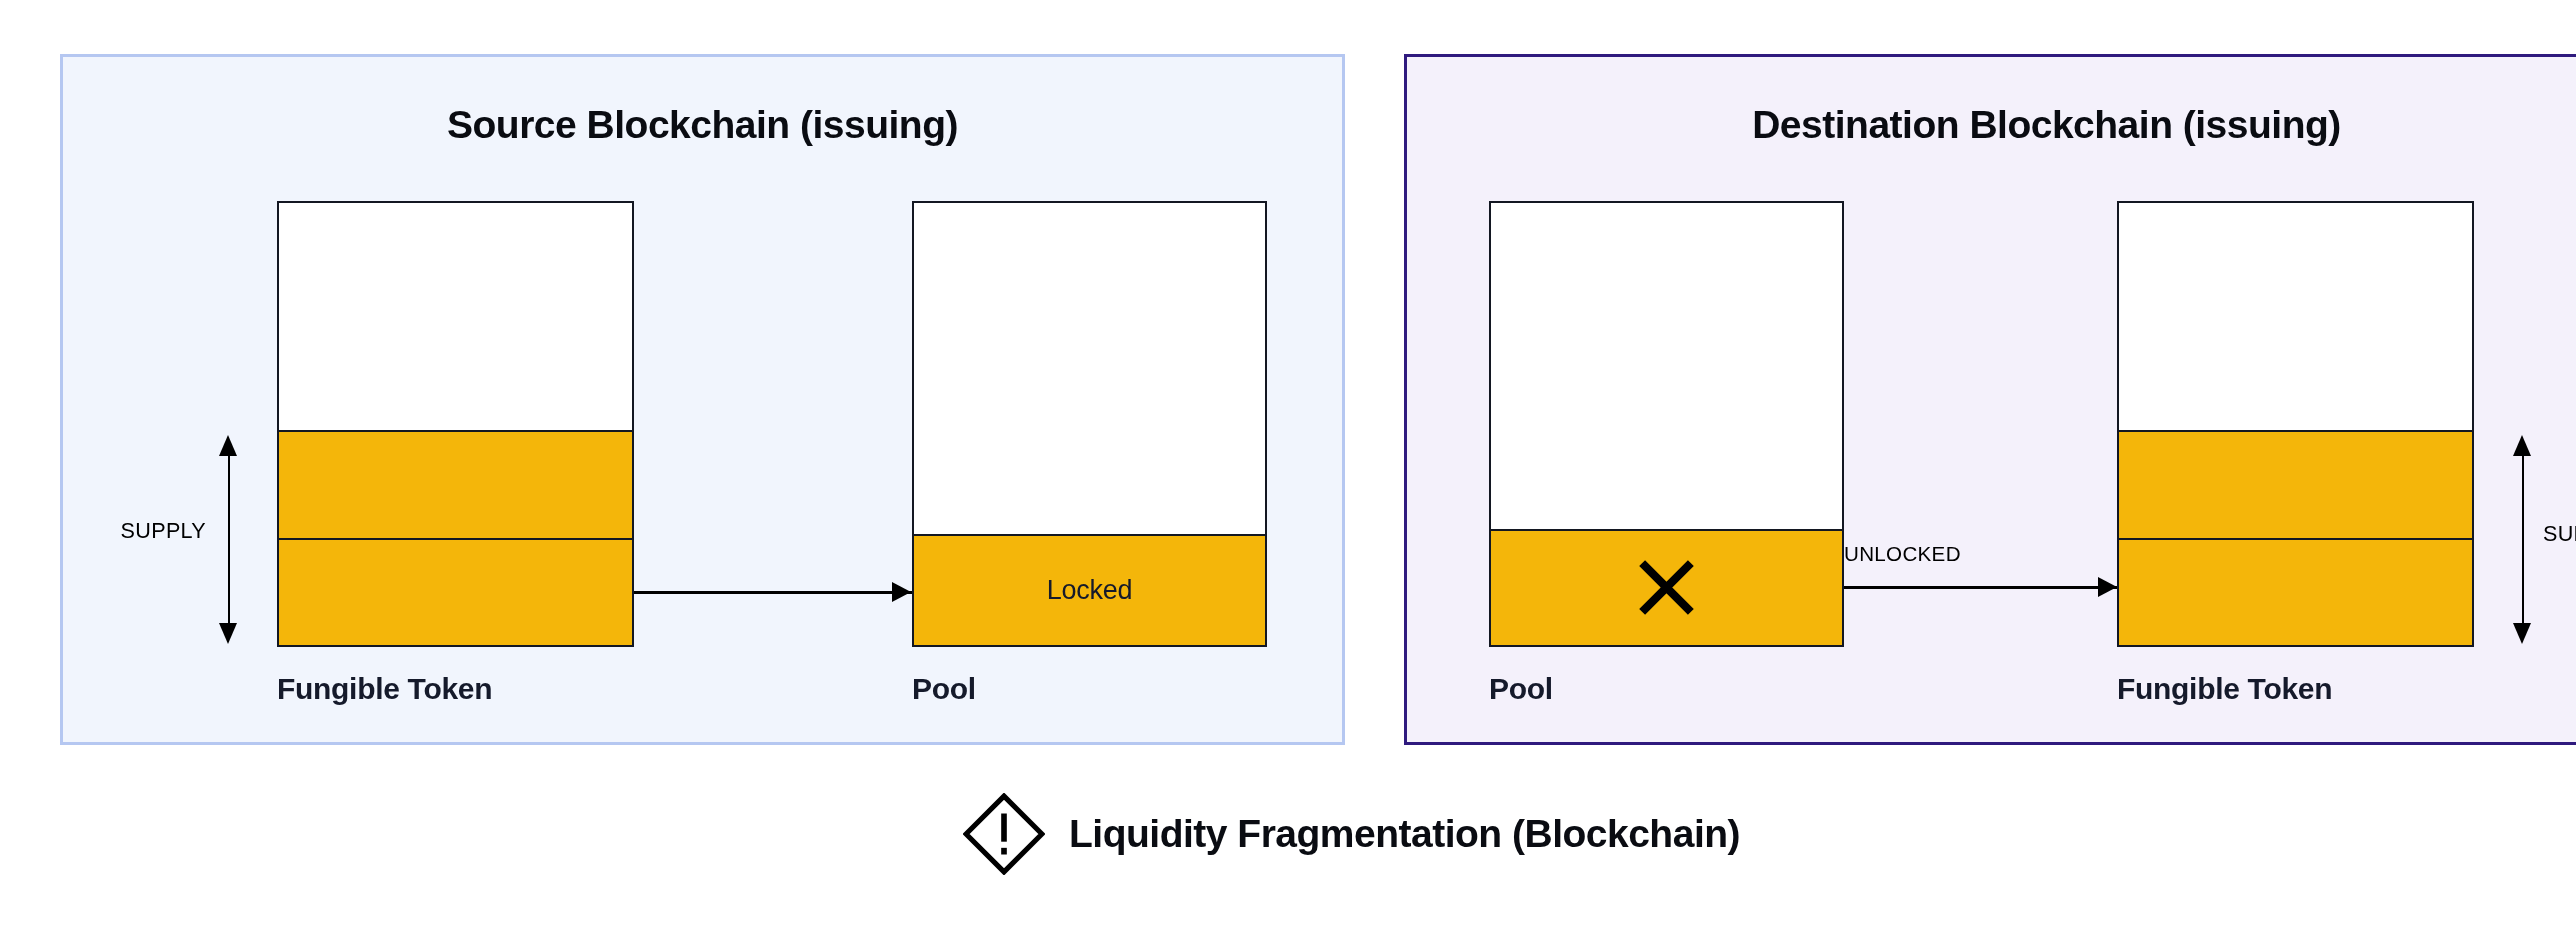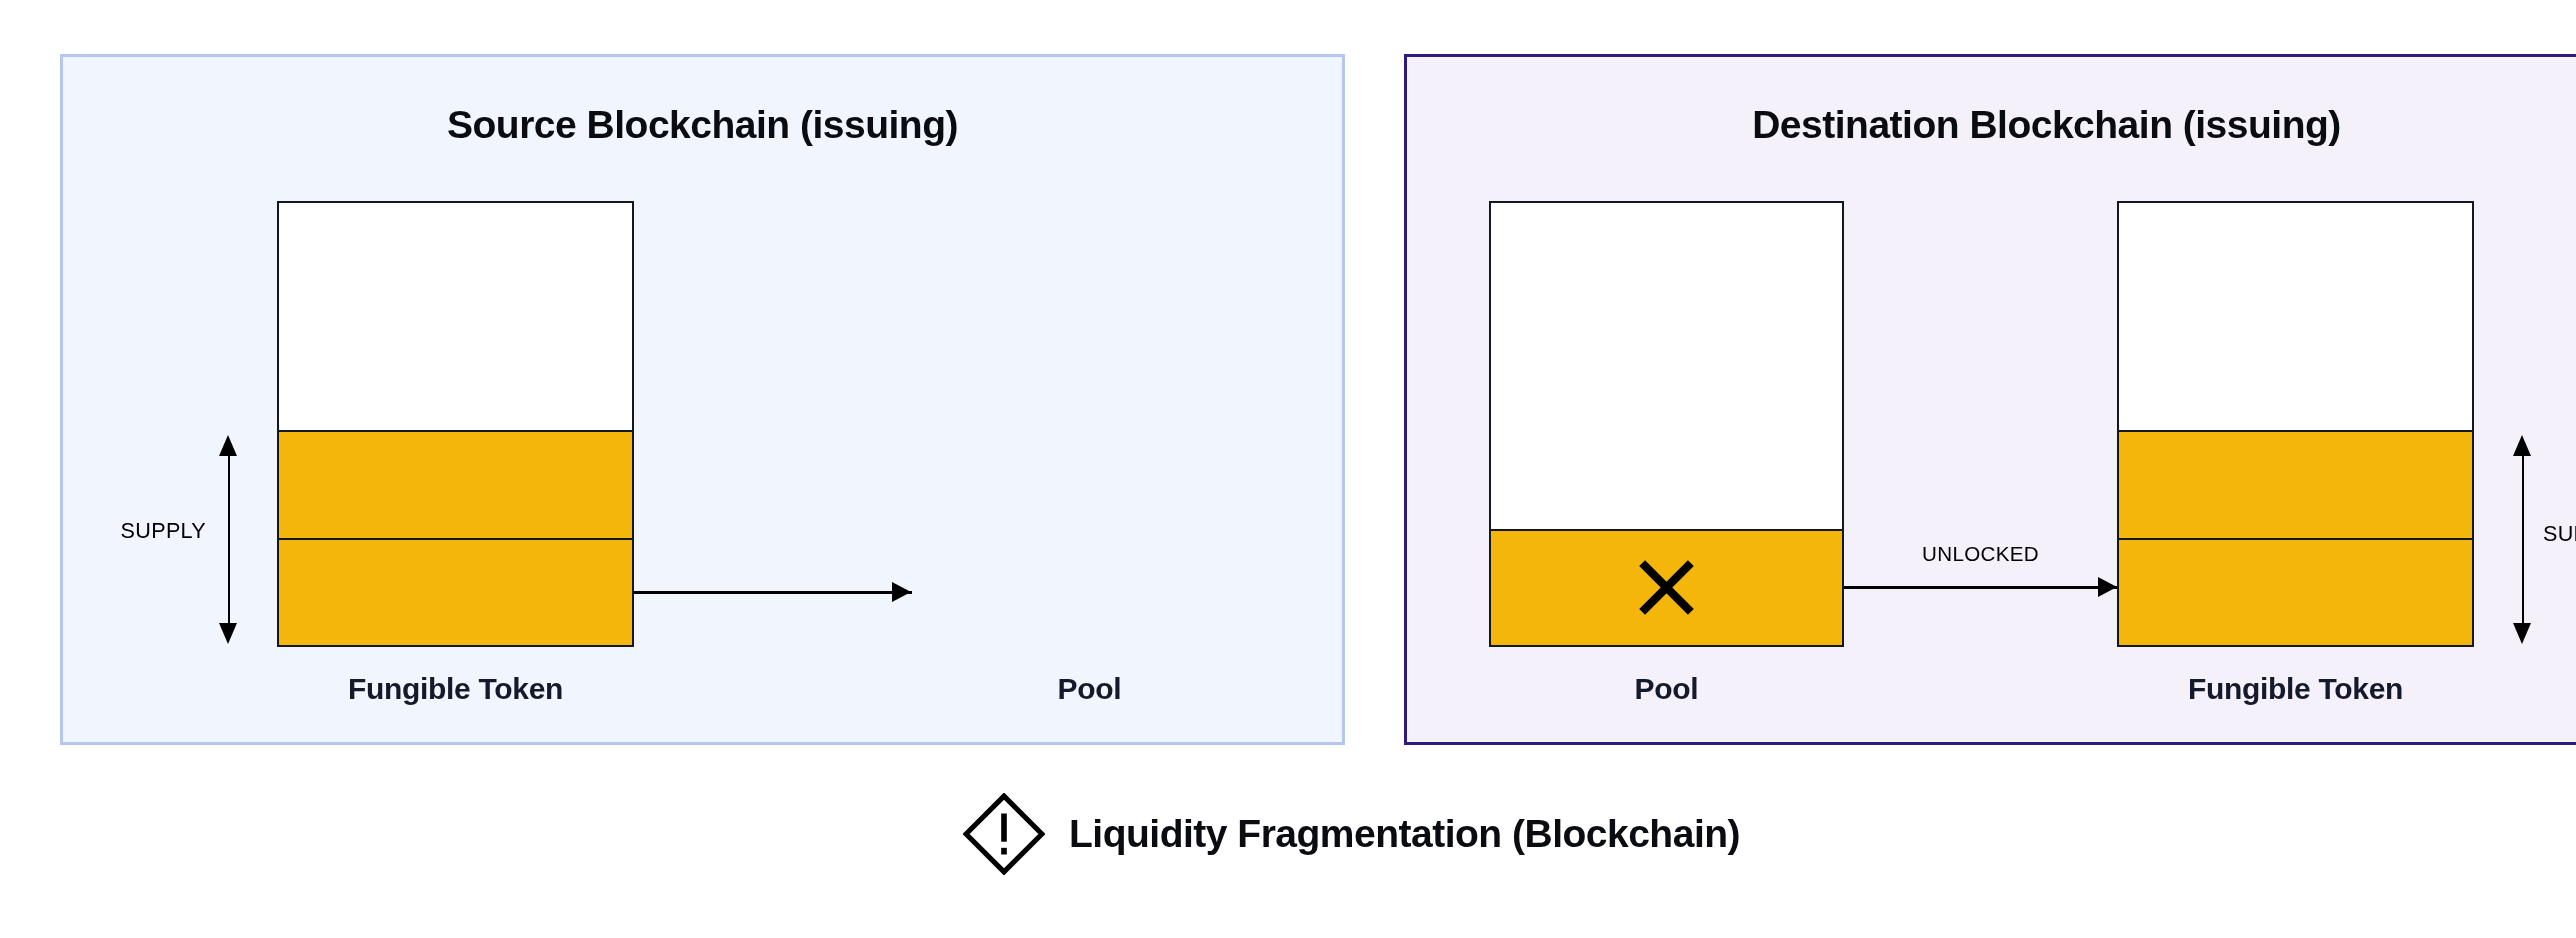--- a/index.html
+++ b/index.html
@@ -35,21 +35,21 @@
   .ft-bot{height:107px;}
   
   .pool-bar{width:355px;}
   .pool-left-empty{height:332px;}
   .pool-left-fill{height:112px;}
   .pool-right-empty{height:327px;}
   .pool-right-fill{height:117px;}
   .center-seg{display:flex;align-items:center;justify-content:center;}
   .locked-text{font-size:27px;font-weight:400;color:var(--label-dark,#171d2f);letter-spacing:-0.3px;}
   .bar-label{
-    position:absolute;top:613px;text-align:center;
+    position:absolute;top:613px;
     font-size:30px;line-height:37px;font-weight:700;letter-spacing:-0.3px;
     color:var(--label-dark,#151a2b);
   }
   
   .harrow{position:absolute;}
   .hline{position:absolute;display:block;height:2.6px;background:#000;}
   .tri{position:absolute;display:block;width:0;height:0;}
   .tri-right{border-top:10.3px solid transparent;border-bottom:10.3px solid transparent;border-left:19.6px solid #000;}
   .tri-up{border-left:9.8px solid transparent;border-right:9.8px solid transparent;border-bottom:21.6px solid #000;}
   .tri-down{border-left:9.8px solid transparent;border-right:9.8px solid transparent;border-top:21.6px solid #000;}
@@ -57,21 +57,21 @@
   .varrow{position:absolute;width:19.6px;height:209px;}
   .varrow .vline{position:absolute;left:8.8px;top:15.5px;width:2.1px;height:178px;background:#000;display:block;}
   .varrow .tri-up{left:0;top:0;}
   .varrow .tri-down{left:0;bottom:0;}
   .annot{
     position:absolute;font-size:21.6px;line-height:27px;font-weight:400;
     letter-spacing:0.3px;color:#000;
   }
   .supply-src{left:0;width:143px;top:460px;text-align:right;}
   .supply-dst{left:1136px;top:463px;text-align:left;}
-  .unlocked{left:437px;width:273px;top:483px;text-align:center;font-size:20.6px;}
+  .unlocked{left:437px;width:273px;top:483px;text-align:left;font-size:20.6px;}
   
   .caption-icon{position:absolute;left:963px;top:793px;}
   .caption-text{
     position:absolute;left:1069px;top:809px;
     font-size:39px;line-height:49px;font-weight:700;letter-spacing:-0.5px;
     color:var(--ink,#0a0c12);white-space:nowrap;
   }
   .x-glyph{display:block;}
 </style>
 </head>
@@ -91,20 +91,26 @@
     <i class="vline"></i>
     <i class="tri tri-down"></i>
   </div>
   <div class="annot supply-src">SUPPLY</div>
 
   <div class="harrow">
     <i class="hline" style="left:571px;top:534px;width:278px;"></i>
     <i class="tri tri-right" style="left:829px;top:525px;"></i>
   </div>
 
+  <div class="bar pool-bar" style="left:849px;">
+    <div class="seg seg-empty pool-left-empty"></div>
+    <div class="seg seg-orange pool-left-fill center-seg">
+      <span class="locked-text">Locked</span>
+    </div>
+  </div>
 
   <div class="bar-label" style="left:214px;width:357px;">Fungible Token</div>
   <div class="bar-label" style="left:849px;width:355px;">Pool</div>
 </section>
 
 <section class="panel panel-dest">
   <div class="panel-title">Destination Blockchain (issuing)</div>
 
   <div class="bar pool-bar" style="left:82px;">
     <div class="seg seg-empty pool-right-empty"></div>

